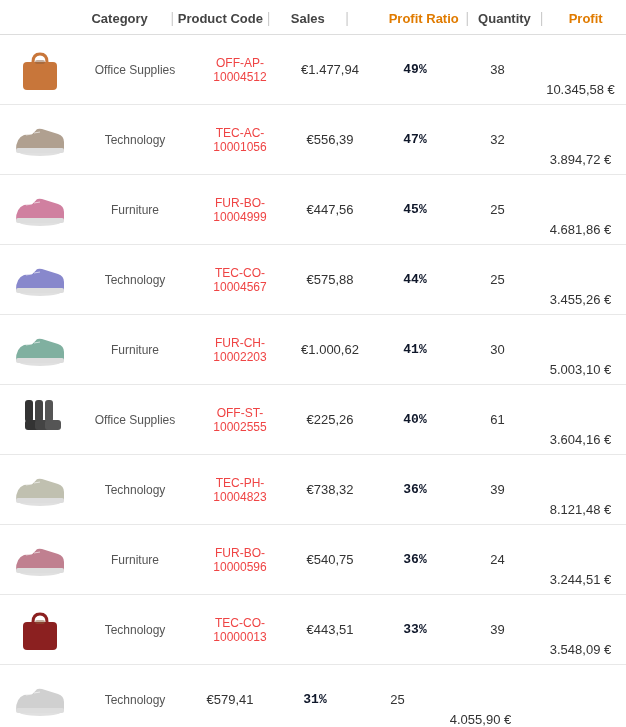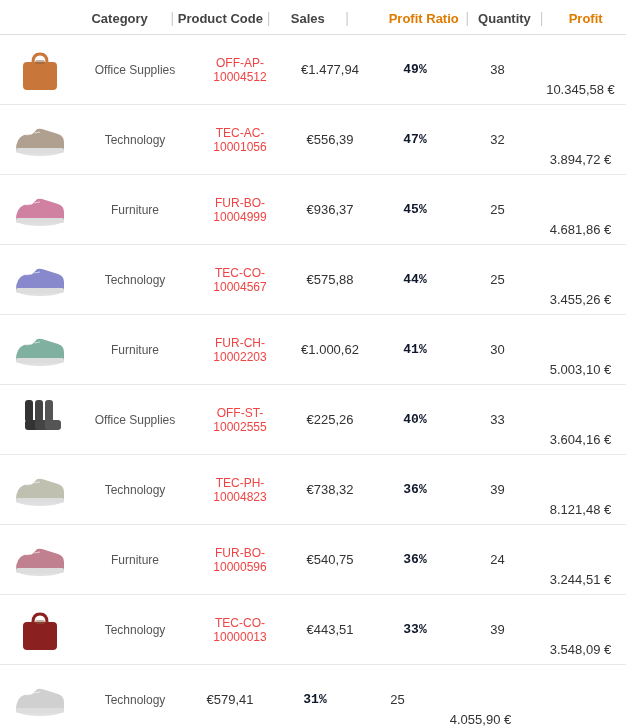--- a/index.html
+++ b/index.html
@@ -131,21 +131,21 @@
         <svg width="56" height="40" viewBox="0 0 56 40" xmlns="http://www.w3.org/2000/svg">
         <ellipse cx="28" cy="30" rx="24" ry="6" fill="#e0e0e0"></ellipse>
         <path d="M4 30 Q4 18 12 15 L20 14 L24 10 Q26 8 30 9 L46 14 Q52 16 52 22 L52 30 Z" fill="#d080a0"></path>
         <path d="M14 15 L20 14 L24 10" stroke="white" stroke-width="1" fill="none" opacity="0.6"></path>
         <path d="M22 13 L28 12" stroke="white" stroke-width="1" fill="none" opacity="0.6"></path>
         <rect x="4" y="28" width="48" height="5" rx="2" fill="#ddd"></rect>
       </svg>
       </div>
       <div class="col-category category-cell">Furniture</div>
       <div class="col-product product-code-cell">FUR-BO-10004999</div>
-      <div class="col-sales sales-cell">€936,37</div>
+      <div class="col-sales sales-cell">€447,56</div>
       <div class="col-profit-ratio profit-ratio-cell">45%</div>
       <div class="col-quantity quantity-cell">25</div>
       <div class="col-profit profit-cell">4.681,86 €</div>
     </div>
       <div class="data-row">
       <div class="col-img">
         <svg width="56" height="40" viewBox="0 0 56 40" xmlns="http://www.w3.org/2000/svg">
         <ellipse cx="28" cy="30" rx="24" ry="6" fill="#e0e0e0"></ellipse>
         <path d="M4 30 Q4 18 12 15 L20 14 L24 10 Q26 8 30 9 L46 14 Q52 16 52 22 L52 30 Z" fill="#8888cc"></path>
         <path d="M14 15 L20 14 L24 10" stroke="white" stroke-width="1" fill="none" opacity="0.6"></path>
@@ -185,21 +185,21 @@
         <rect x="20" y="4" width="8" height="22" rx="3" fill="#444"></rect>
         <rect x="20" y="24" width="16" height="10" rx="3" fill="#444"></rect>
         <rect x="30" y="4" width="8" height="22" rx="3" fill="#555"></rect>
         <rect x="30" y="24" width="16" height="10" rx="3" fill="#555"></rect>
       </svg>
       </div>
       <div class="col-category category-cell">Office Supplies</div>
       <div class="col-product product-code-cell">OFF-ST-10002555</div>
       <div class="col-sales sales-cell">€225,26</div>
       <div class="col-profit-ratio profit-ratio-cell">40%</div>
-      <div class="col-quantity quantity-cell">33</div>
+      <div class="col-quantity quantity-cell">61</div>
       <div class="col-profit profit-cell">3.604,16 €</div>
     </div>
       <div class="data-row">
       <div class="col-img">
         <svg width="56" height="40" viewBox="0 0 56 40" xmlns="http://www.w3.org/2000/svg">
         <ellipse cx="28" cy="30" rx="24" ry="6" fill="#e0e0e0"></ellipse>
         <path d="M4 30 Q4 18 12 15 L20 14 L24 10 Q26 8 30 9 L46 14 Q52 16 52 22 L52 30 Z" fill="#c0c0b0"></path>
         <path d="M14 15 L20 14 L24 10" stroke="white" stroke-width="1" fill="none" opacity="0.6"></path>
         <path d="M22 13 L28 12" stroke="white" stroke-width="1" fill="none" opacity="0.6"></path>
         <rect x="4" y="28" width="48" height="5" rx="2" fill="#ddd"></rect>

